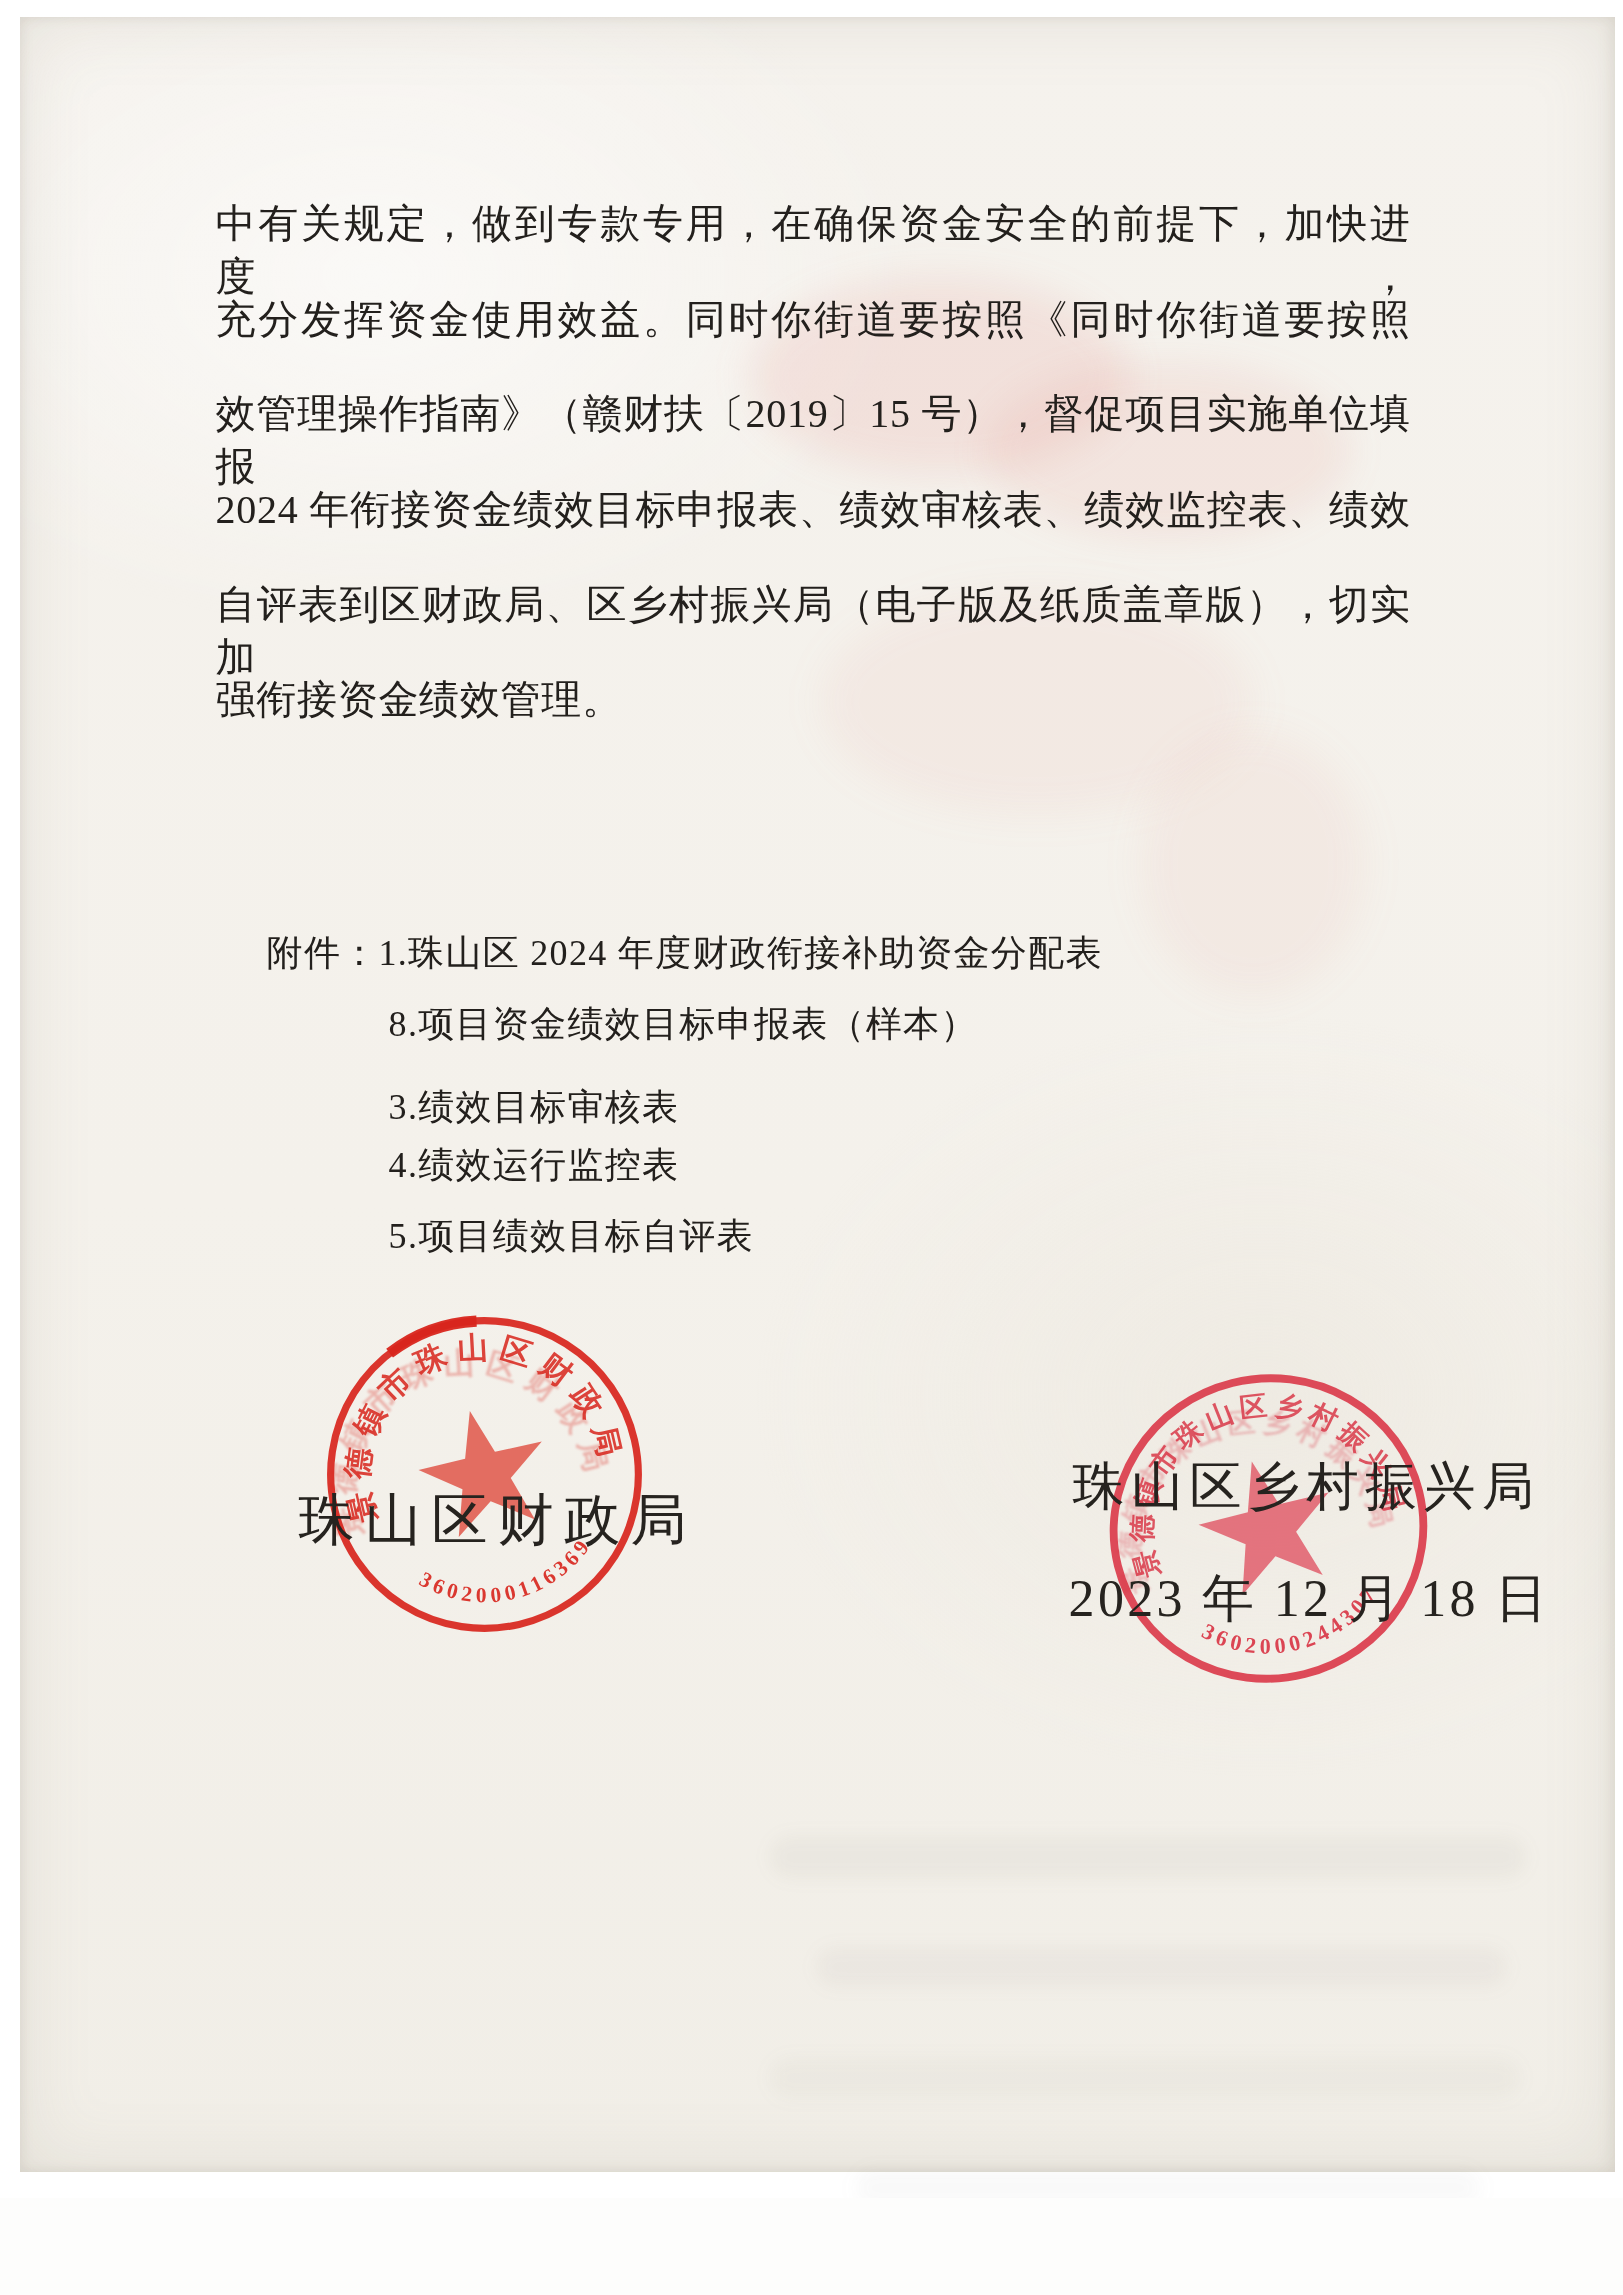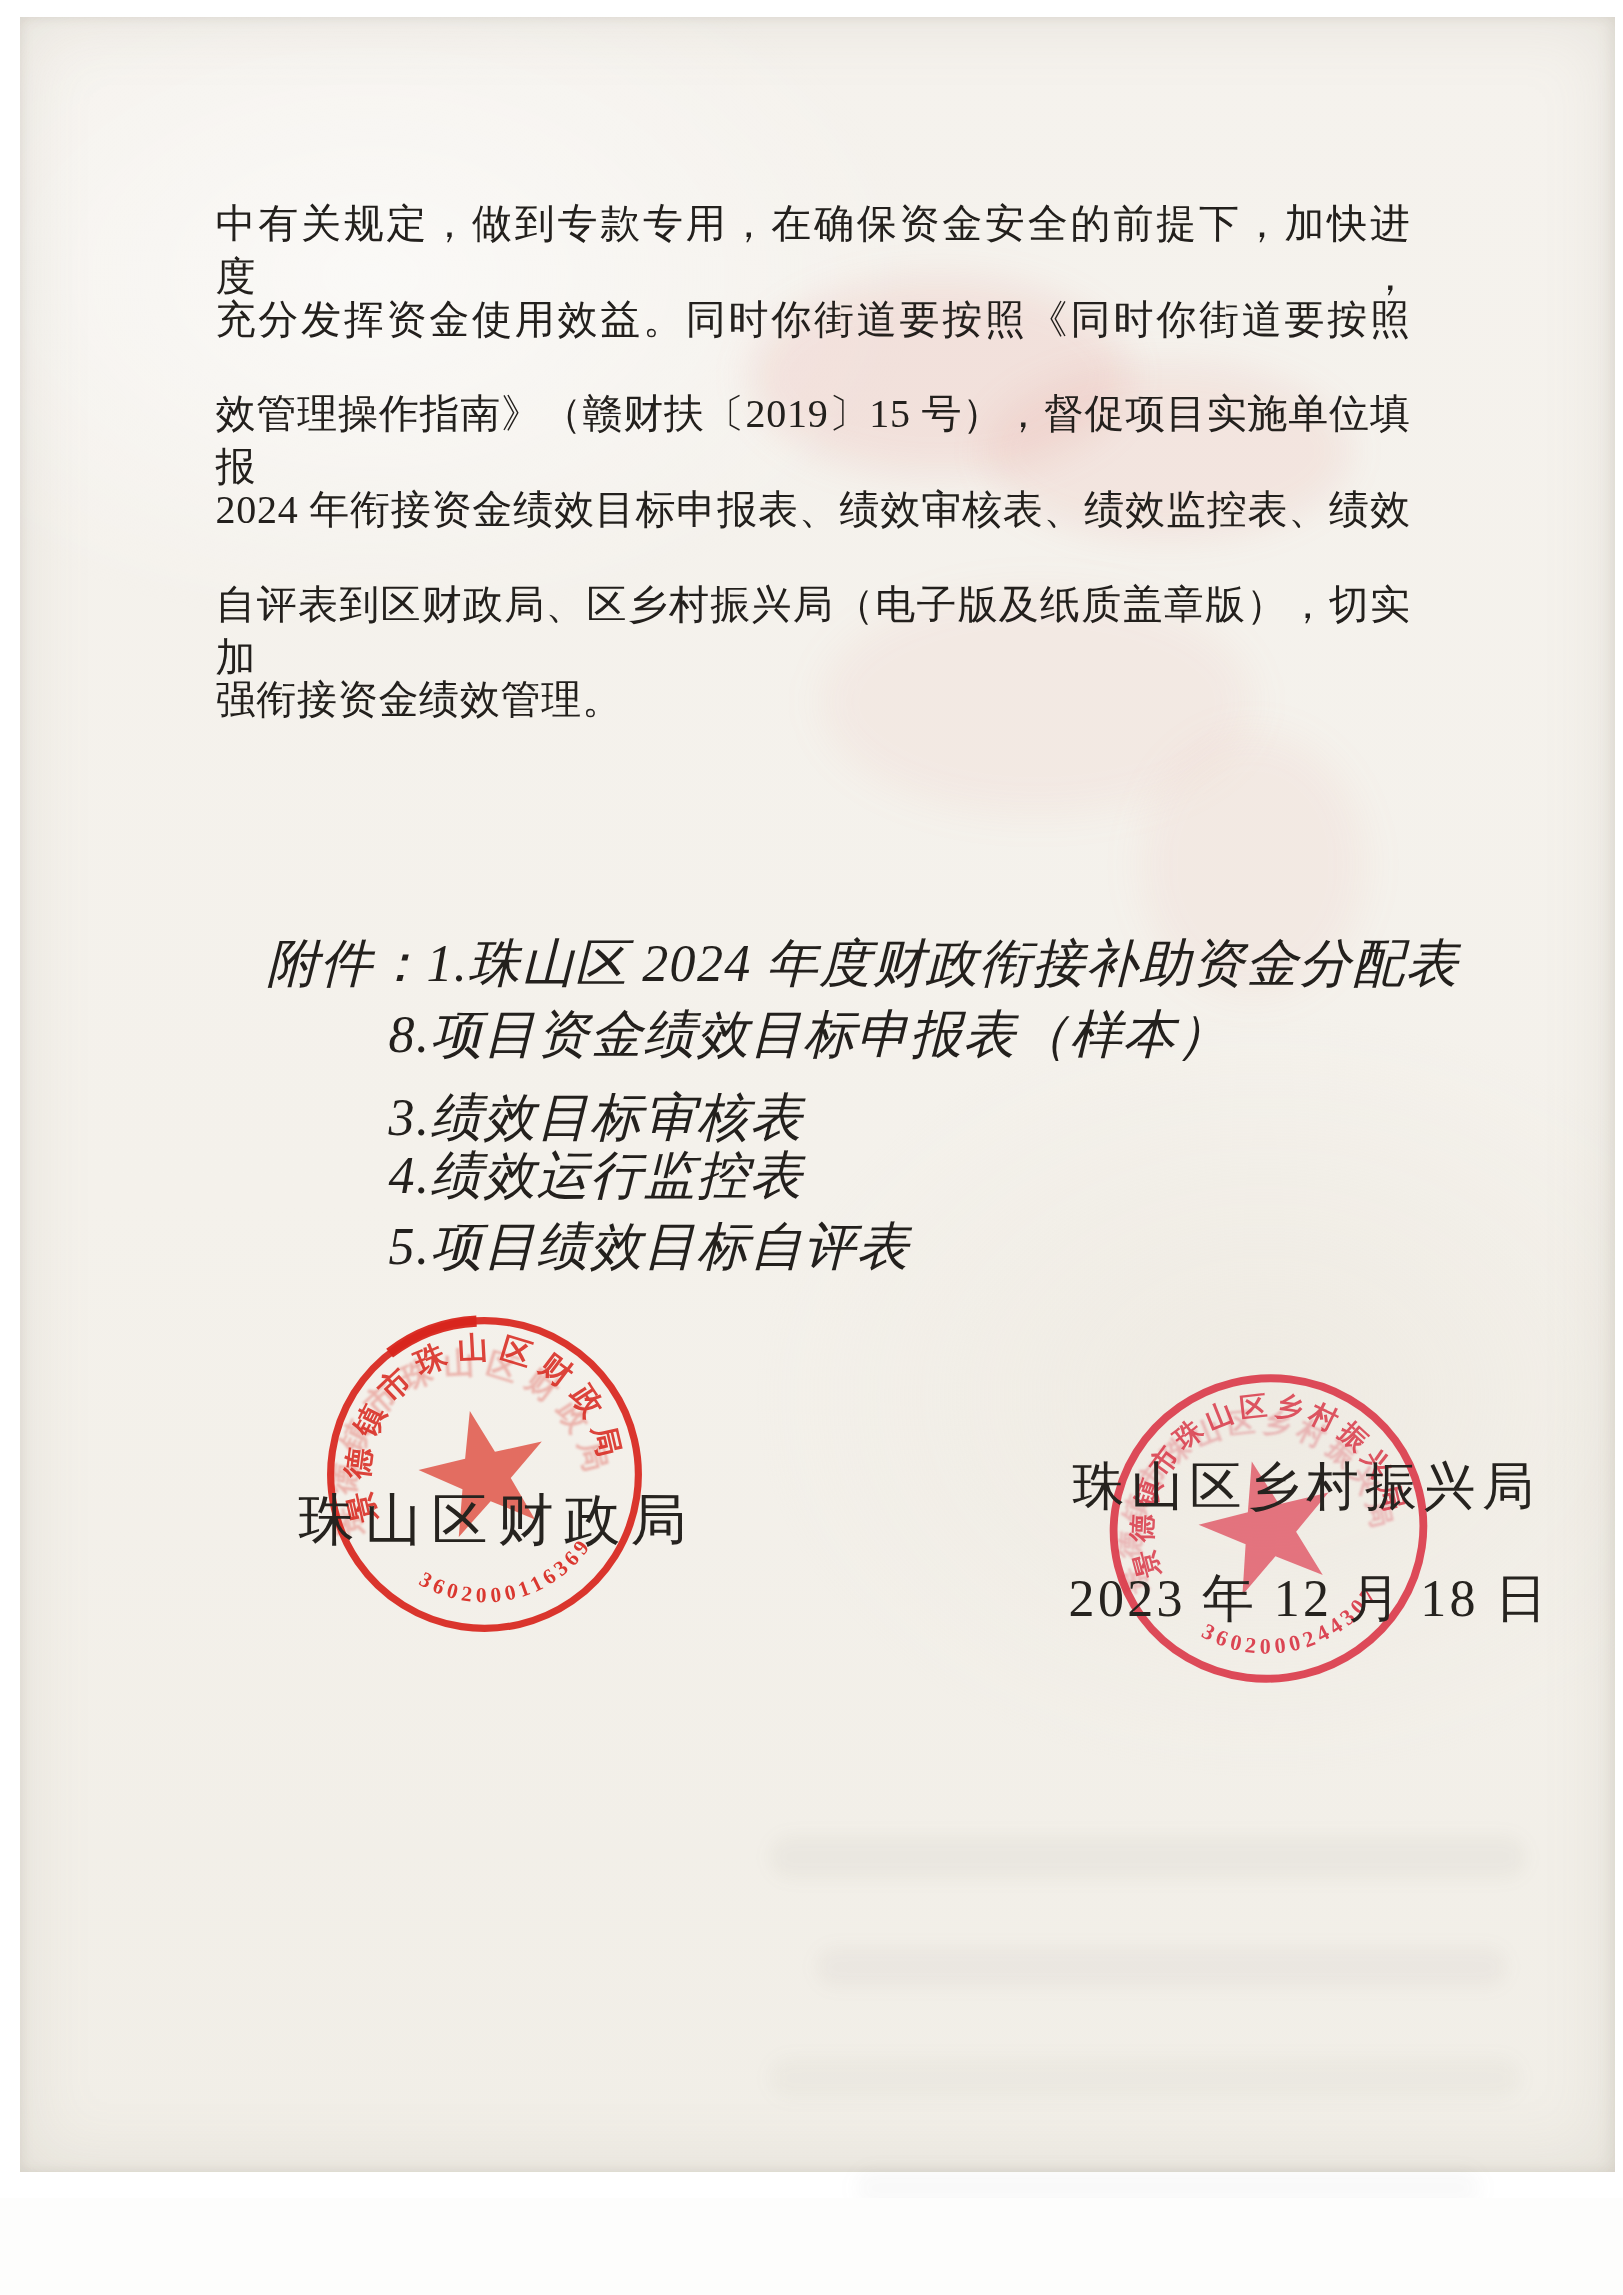--- a/index.html
+++ b/index.html
@@ -20,21 +20,21 @@
       inset 3.9px 0 11.7px rgba(125,115,98,.08);
   }
   
   .bline{
     position:absolute;left:196px;width:1195px;
     font-size:40px;color:#23201d;line-height:1.32;
     text-align:justify;letter-spacing:0.7px;white-space:nowrap;
   }
   .bline.fill{white-space:normal;text-align-last:justify;}
   
-  .arow{position:absolute;color:#23201d;font-size:52px;white-space:nowrap;letter-spacing:1.3px;font-style:italic;}
+  .arow{position:absolute;color:#23201d;font-size:36px;white-space:nowrap;letter-spacing:1.3px;}
   
   .sig{position:absolute;color:#26231f;white-space:nowrap;}
   .sig-left{left:279px;top:1466px;font-size:56px;letter-spacing:10.4px;text-align:right;}
   .sig-right{left:1053px;top:1435px;font-size:52px;letter-spacing:6.5px;}
   .sig-date{left:1049px;top:1547px;font-size:52px;letter-spacing:3.3px;}
   
   svg.seal{position:absolute;overflow:visible;}
   .seal-l{left:295px;top:1288px;transform:rotate(-13deg);}
   .seal-r{left:1079px;top:1342px;transform:rotate(-14deg);}
   .arc-text{font-family:"Liberation Serif","DejaVu Serif",serif;font-weight:bold;}

